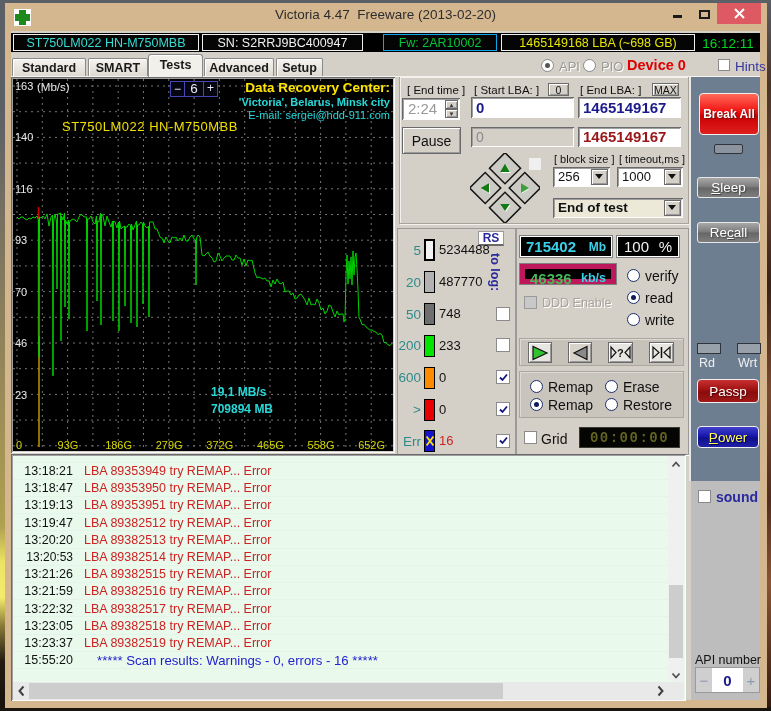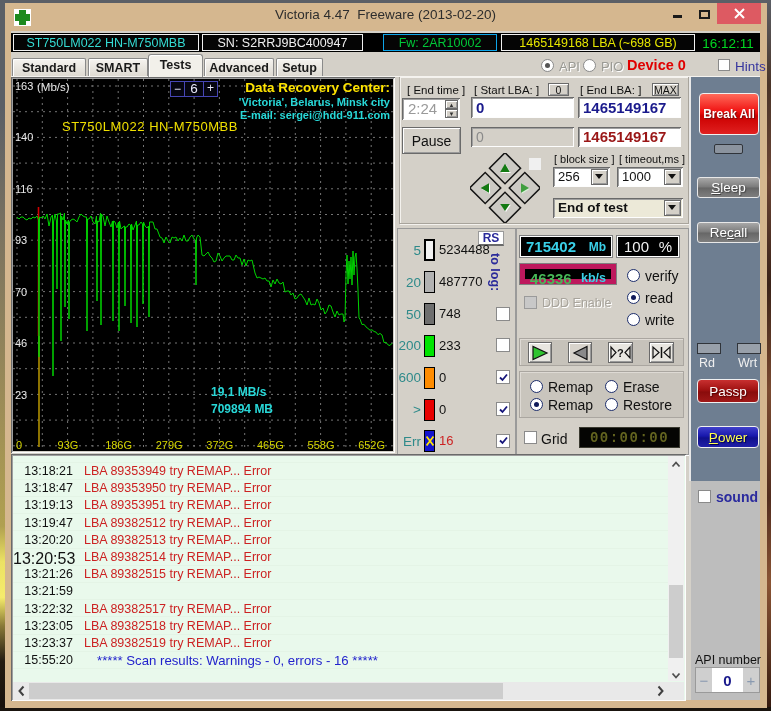--- a/index.html
+++ b/index.html
@@ -120,21 +120,21 @@
 </svg>
 <div class="abs" style="left:5px;top:1px;color:#e8e8e8;font-size:11.5px">&nbsp;</div>
 <div class="abs" style="left:24px;top:2px;color:#e8e8e8;font-size:11.5px">(Mb/s)</div>
 <div class="abs" style="left:157px;top:2px;width:48px;height:16px;border:1px solid #4646b4;background:#05050f;display:flex;color:#e8e8f8;font-size:12px">
         <span style="width:14px;text-align:center;border-right:1px solid #4646b4;line-height:14px">−</span>
         <span style="flex:1;text-align:center;line-height:14px;font-size:13.5px">6</span>
         <span style="width:14px;text-align:center;border-left:1px solid #4646b4;line-height:13px">+</span>
       </div>
 <div class="abs" style="right:3px;top:1px;color:#ffe400;font-size:13.5px;font-weight:bold">Data Recovery Center:</div>
 <div class="abs" style="right:3px;top:17px;color:#28d8d8;font-size:11px;font-weight:bold">'Victoria', Belarus, Minsk city</div>
-<div class="abs" style="right:3px;top:30px;color:#28d8d8;font-size:11px;font-weight:bold">E-mail: sergei@hdd-911.com</div>
+<div class="abs" style="right:3px;top:30px;color:#28d8d8;font-size:11px;font-weight:normal">E-mail: sergei@hdd-911.com</div>
 <div class="abs" style="left:49px;top:40px;color:#f0e000;font-size:13px;letter-spacing:0.5px">ST750LM022 HN-M750MBB</div>
 <div class="abs" style="left:198px;top:306px;color:#28d8d8;font-size:12px;font-weight:bold">19,1 MB/s</div>
 <div class="abs" style="left:198px;top:323px;color:#28d8d8;font-size:12px;font-weight:bold">709894 MB</div>
 </div>
 
 <div class="abs" style="left:399px;top:76px;width:290px;height:148px;border:1px solid #a8a49c;box-shadow:inset 1px 1px 0 #f4f2ee,1px 1px 0 #f4f2ee"></div>
 <div class="abs lbl" style="left:407px;top:84px">[ End time ]</div>
 <div class="abs lbl" style="left:474px;top:84px">[ Start LBA: ]</div>
 <div class="abs btn" style="left:548px;top:83px;width:21px;height:13px;font-size:10.5px">0</div>
 <div class="abs lbl" style="left:580px;top:84px">[ End LBA: ]</div>
@@ -338,25 +338,26 @@
       <div class="abs" style="left:0;top:8.0px;width:60px;text-align:right;font-size:12.5px;color:#111">13:18:21</div>
       <div class="abs" style="left:71px;top:8.0px;font-size:12.5px;color:#cc2222">LBA 89353949 try REMAP... Error</div>
       <div class="abs" style="left:0;top:25.2px;width:60px;text-align:right;font-size:12.5px;color:#111">13:18:47</div>
       <div class="abs" style="left:71px;top:25.2px;font-size:12.5px;color:#cc2222">LBA 89353950 try REMAP... Error</div>
       <div class="abs" style="left:0;top:42.4px;width:60px;text-align:right;font-size:12.5px;color:#111">13:19:13</div>
       <div class="abs" style="left:71px;top:42.4px;font-size:12.5px;color:#cc2222">LBA 89353951 try REMAP... Error</div>
       <div class="abs" style="left:0;top:59.599999999999994px;width:60px;text-align:right;font-size:12.5px;color:#111">13:19:47</div>
       <div class="abs" style="left:71px;top:59.599999999999994px;font-size:12.5px;color:#cc2222">LBA 89382512 try REMAP... Error</div>
       <div class="abs" style="left:0;top:76.8px;width:60px;text-align:right;font-size:12.5px;color:#111">13:20:20</div>
       <div class="abs" style="left:71px;top:76.8px;font-size:12.5px;color:#cc2222">LBA 89382513 try REMAP... Error</div>
-      <div class="abs" style="left:0;top:94.0px;width:60px;text-align:right;font-size:16px;color:#111">13:20:53</div>
+      <div class="abs" style="left:0;top:94.0px;width:60px;text-align:right;font-size:12px;color:#111">13:20:53</div>
       <div class="abs" style="left:71px;top:94.0px;font-size:12.5px;color:#cc2222">LBA 89382514 try REMAP... Error</div>
       <div class="abs" style="left:0;top:111.19999999999999px;width:60px;text-align:right;font-size:12.5px;color:#111">13:21:26</div>
       <div class="abs" style="left:71px;top:111.19999999999999px;font-size:12.5px;color:#cc2222">LBA 89382515 try REMAP... Error</div>
       <div class="abs" style="left:0;top:128.39999999999998px;width:60px;text-align:right;font-size:12.5px;color:#111">13:21:59</div>
+      <div class="abs" style="left:71px;top:128.39999999999998px;font-size:12.5px;color:#cc2222">LBA 89382516 try REMAP... Error</div>
       <div class="abs" style="left:0;top:145.6px;width:60px;text-align:right;font-size:12.5px;color:#111">13:22:32</div>
       <div class="abs" style="left:71px;top:145.6px;font-size:12.5px;color:#cc2222">LBA 89382517 try REMAP... Error</div>
       <div class="abs" style="left:0;top:162.79999999999998px;width:60px;text-align:right;font-size:12.5px;color:#111">13:23:05</div>
       <div class="abs" style="left:71px;top:162.79999999999998px;font-size:12.5px;color:#cc2222">LBA 89382518 try REMAP... Error</div>
       <div class="abs" style="left:0;top:180.0px;width:60px;text-align:right;font-size:12.5px;color:#111">13:23:37</div>
       <div class="abs" style="left:71px;top:180.0px;font-size:12.5px;color:#cc2222">LBA 89382519 try REMAP... Error</div>
       <div class="abs" style="left:0;top:197.2px;width:60px;text-align:right;font-size:12.5px;color:#111">15:55:20</div>
       <div class="abs" style="left:84px;top:197.2px;font-size:13.2px;color:#2222cc">***** Scan results: Warnings - 0, errors - 16 *****</div>
       <div class="abs" style="left:0;top:5.5px;width:655px;height:1px;background:#e4f4e6"></div>
       <div class="abs" style="left:0;top:22.7px;width:655px;height:1px;background:#e4f4e6"></div>

